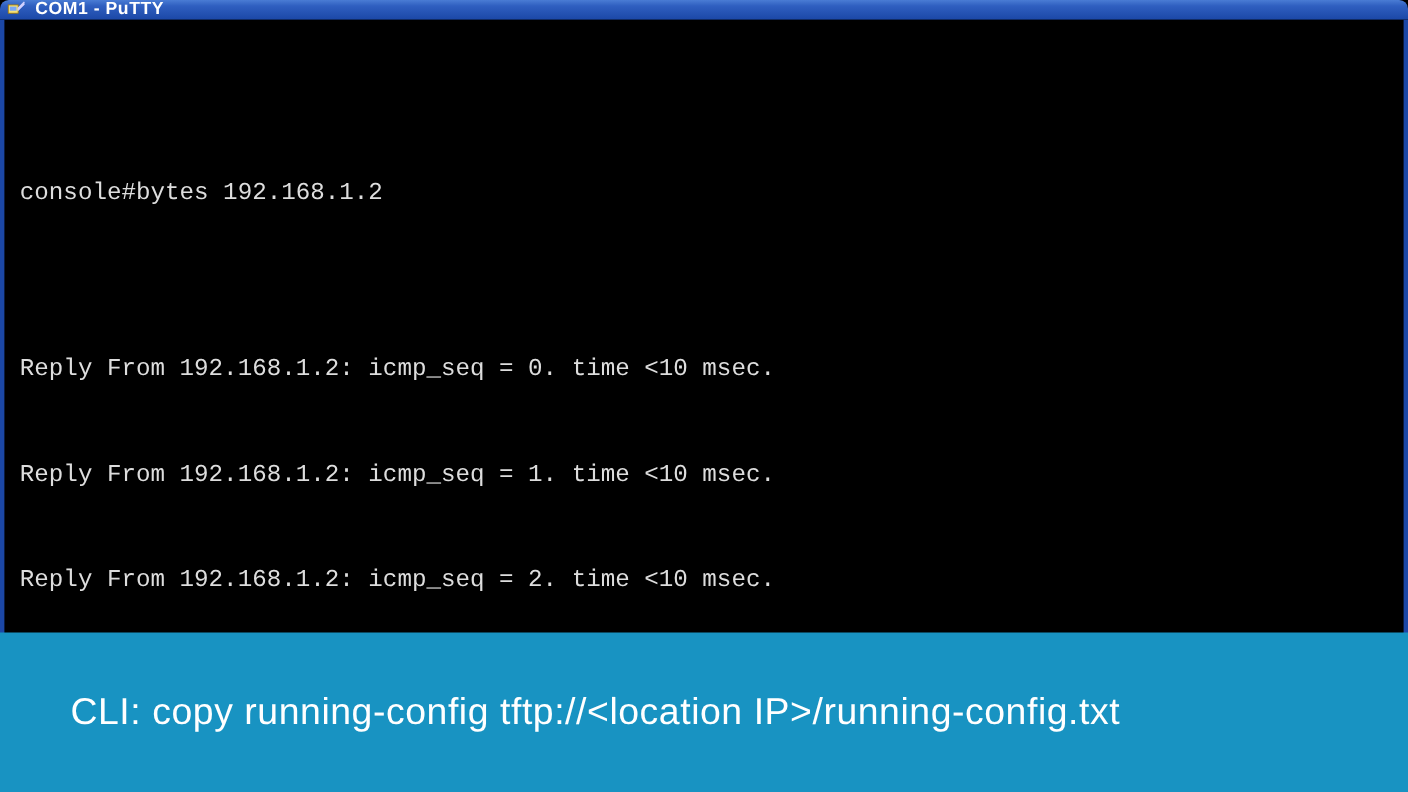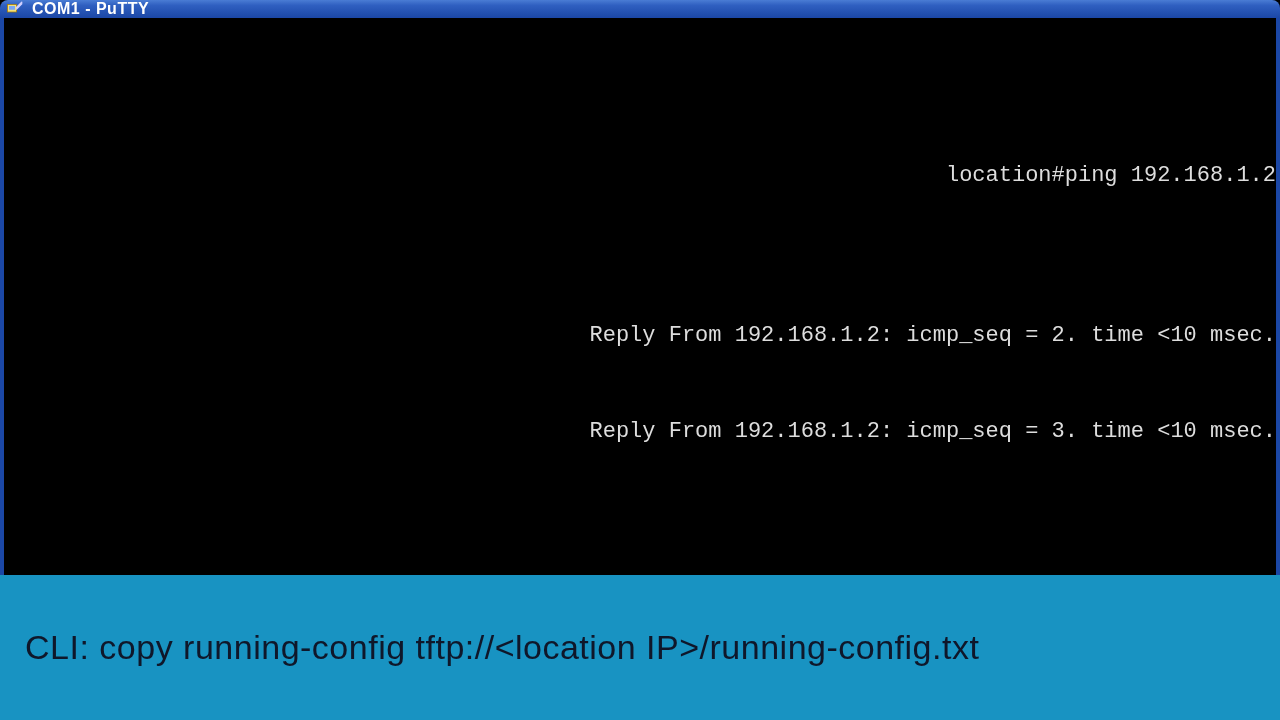--- a/index.html
+++ b/index.html
@@ -6,21 +6,20 @@
     html, body { width: 1280px; height: 720px; overflow: hidden; font-family: Tahoma, "Segoe UI", sans-serif; background: #fff; }
 
     
     .window {
       position: absolute;
       left: 0; top: 0;
       width: 1280px; height: 570px;
       display: flex; flex-direction: column;
       background: #000;
       box-shadow: 0 2px 6px rgba(0,0,0,0.4);
-      text-align: right;
     }
     .titlebar {
       height: 30px;
       display: flex; align-items: center;
       background: linear-gradient(180deg, #4a7cd4 0%, #2f5fc0 30%, #1b47a6 100%);
       border-top-left-radius: 8px; border-top-right-radius: 8px;
       padding: 0 6px;
       color: #fff;
       font-weight: bold;
       font-size: 16px;
@@ -51,22 +50,22 @@
     }
     .terminal .line { display: block; }
 
     
     .banner {
       position: absolute;
       left: 0; top: 575px;
       width: 1280px; height: 145px;
       background: #1893c2;
       display: flex; align-items: center;
-      padding-left: 25px;
-      color: #0f172a;
+      padding-left: 64px;
+      color: #ffffff;
       font-family: "Segoe UI", "Helvetica Neue", Arial, sans-serif;
       font-size: 34px;
       letter-spacing: 0.5px;
     }
     .banner .prefix { font-weight: 300; }
     .banner .cmd { font-weight: 400; margin-left: 10px; }
   </style>
 </head>
 <body>
 
@@ -78,22 +77,24 @@
         <rect x="4" y="8" width="8" height="5" fill="#7aa7f5"></rect>
         <path d="M14 10 L21 3 M14 12 L21 5" stroke="#d0d0ff" stroke-width="2" stroke-linecap="round"></path>
       </svg>
     </span>
     <span>COM1 - PuTTY</span>
   </div>
 
   <div class="terminal-wrap">
     <div class="terminal">
       <span class="line"></span>
-      <span class="line">location#ping 192.168.1.2</span>
+      <span class="line">console#bytes 192.168.1.2</span>
       <span class="line"></span>
+      <span class="line">Reply From 192.168.1.2: icmp_seq = 0. time &lt;10 msec.</span>
+      <span class="line">Reply From 192.168.1.2: icmp_seq = 1. time &lt;10 msec.</span>
       <span class="line">Reply From 192.168.1.2: icmp_seq = 2. time &lt;10 msec.</span>
       <span class="line">Reply From 192.168.1.2: icmp_seq = 3. time &lt;10 msec.</span>
       <span class="line"></span>
       
       
       
       <span class="line"></span>
       
     </div>
   </div>

